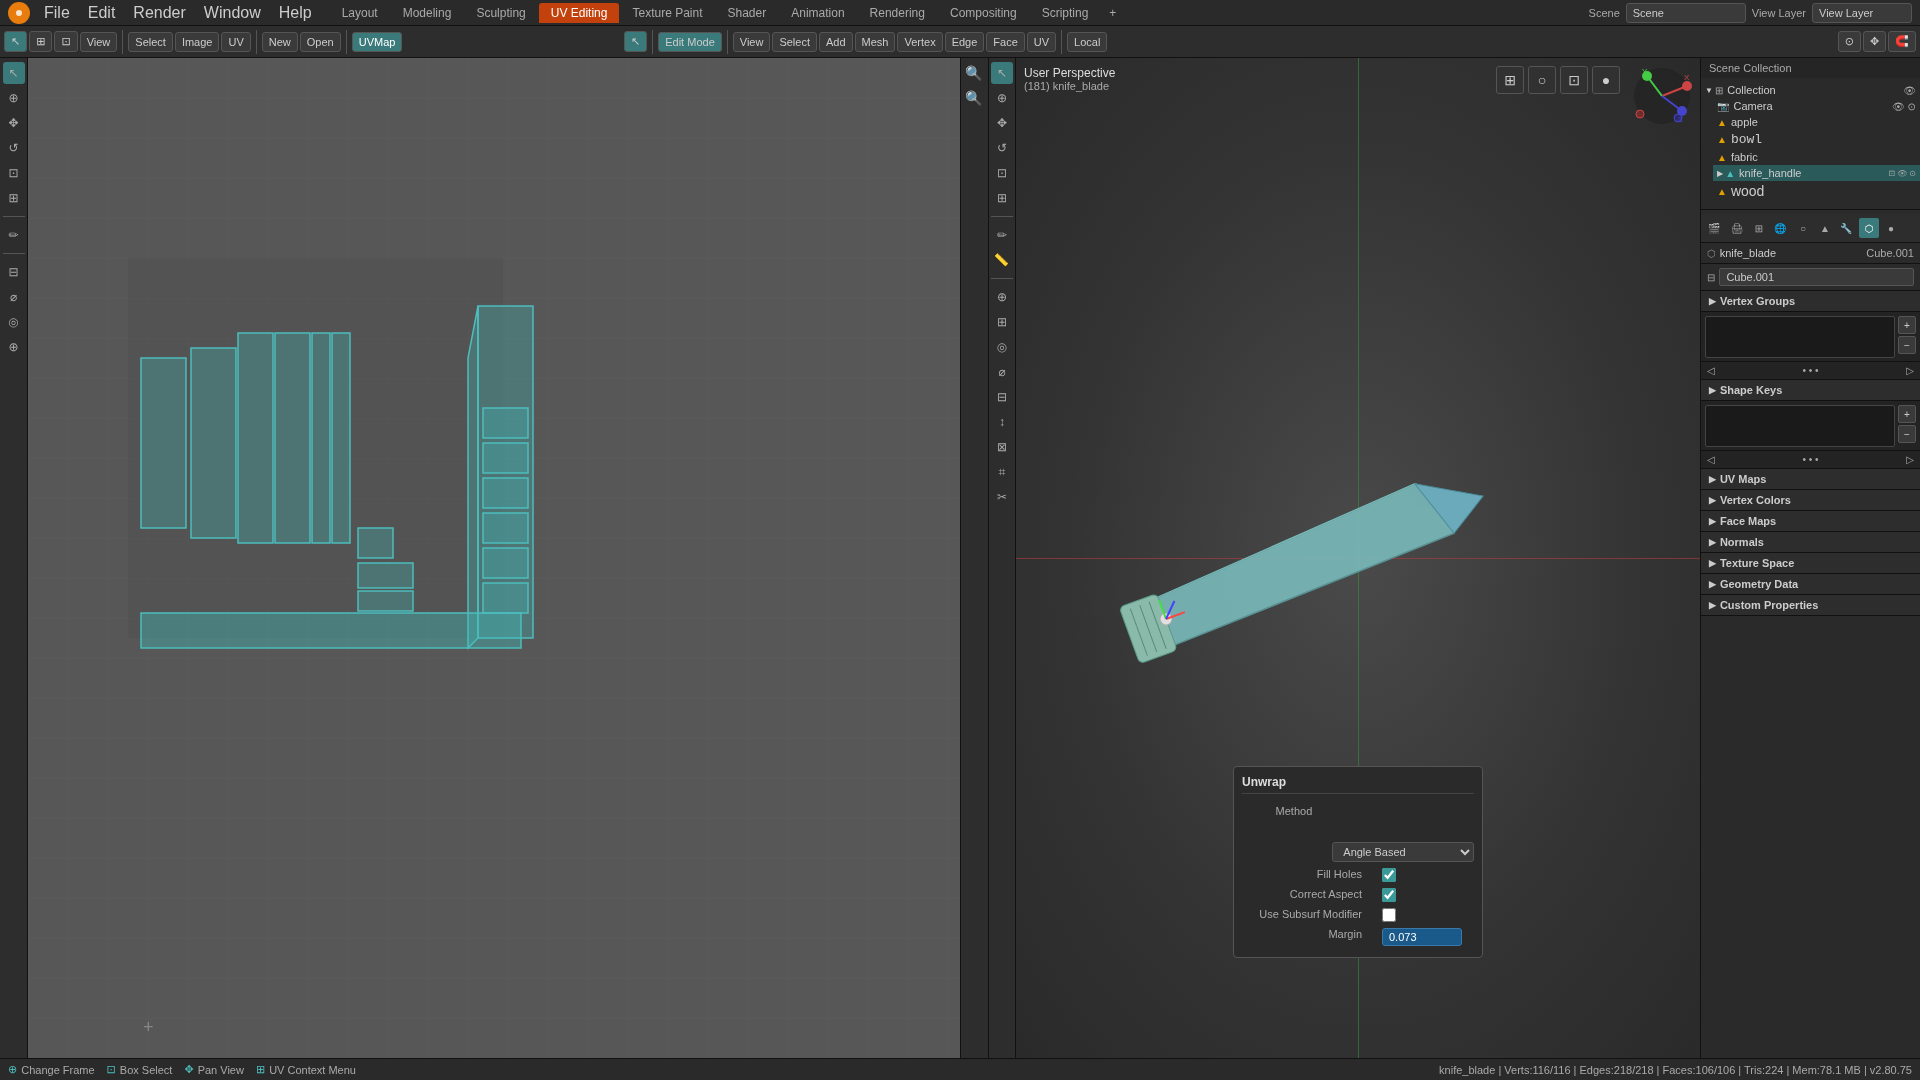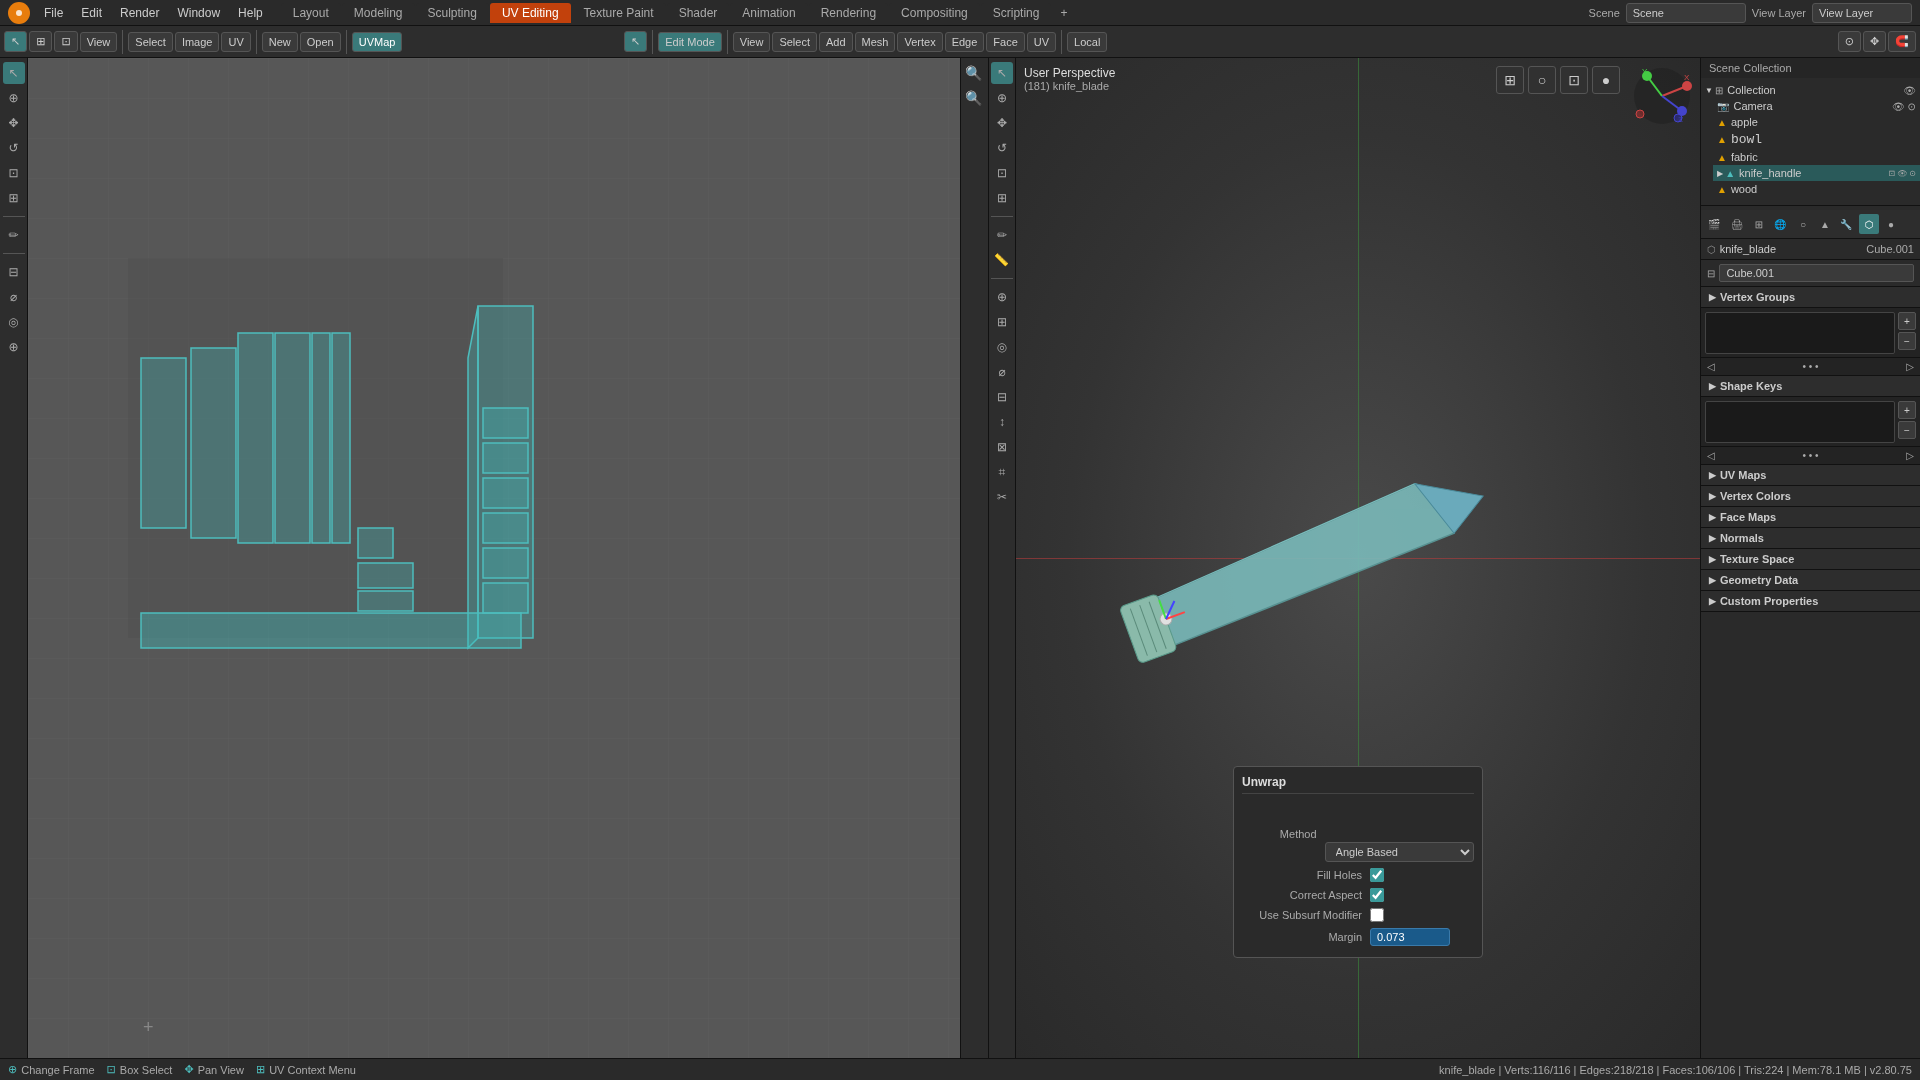--- a/index.html
+++ b/index.html
@@ -5,21 +5,21 @@
     * { box-sizing: border-box; margin: 0; padding: 0; }
     body { background: #1a1a1a; color: #cccccc; font-family: 'Segoe UI', Arial, sans-serif; font-size: 12px; width: 1920px; height: 1080px; overflow: hidden; }
 
     
     .top-menu-bar {
       display: flex; align-items: center; height: 26px;
       background: #2a2a2a; border-bottom: 1px solid #111;
       padding: 0 8px; gap: 2px;
     }
     .menu-logo { width: 22px; height: 22px; background: #e87d0d; border-radius: 50%; display: flex; align-items: center; justify-content: center; margin-right: 4px; }
-    .menu-item { padding: 2px 8px; cursor: pointer; color: #ccc; font-size: 12px; }
+    .menu-item { padding: 2px 8px; cursor: pointer; color: #ccc; font-size: 16px; }
     .workspace-tabs { display: flex; margin-left: 8px; gap: 1px; }
     .workspace-tab { padding: 3px 12px; background: #2a2a2a; color: #aaa; cursor: pointer; font-size: 12px; border-radius: 3px 3px 0 0; }
     .workspace-tab.active { background: #c2410c; color: #fff; }
     .plus-tab { padding: 3px 8px; background: #2a2a2a; color: #aaa; cursor: pointer; }
 
     
     .toolbar-row {
       display: flex; align-items: center; height: 32px;
       background: #2d2d2d; border-bottom: 1px solid #111;
       padding: 0 4px; gap: 2px;
@@ -55,21 +55,21 @@
     }
     .section-arrow { margin-right: 4px; font-size: 9px; }
 
     
     .unwrap-popup {
       position: absolute; bottom: 100px; left: 50%; transform: translateX(-50%);
       width: 250px; background: #2a2a2a; border: 1px solid #555;
       border-radius: 4px; padding: 8px; z-index: 100;
     }
     .popup-title { font-size: 12px; font-weight: bold; margin-bottom: 8px; color: #ddd; border-bottom: 1px solid #444; padding-bottom: 4px; }
-    .popup-row { display: flex; align-items: center; padding: 3px 0; font-size: 11px; }
+    .popup-row { display: flex; align-items: flex-start; padding: 3px 0; font-size: 11px; gap: 12px; }
     .popup-label { color: #aaa; width: 120px; text-align: right; margin-right: 8px; }
     .popup-dropdown { background: #3a3a3a; border: 1px solid #555; color: #ccc; padding: 2px 6px; border-radius: 3px; font-size: 11px; cursor: pointer; width: 100%; margin-top: 37px; }
     .popup-checkbox { width: 14px; height: 14px; accent-color: #3a9a9a; }
     .popup-number { background: #1a5a8a; border: 1px solid #3a7aaa; color: #fff; padding: 2px 6px; border-radius: 3px; font-size: 11px; width: 80px; }
 
     
     .status-bar { height: 22px; background: #2a2a2a; border-top: 1px solid #111; display: flex; align-items: center; padding: 0 8px; gap: 12px; font-size: 11px; color: #aaa; }
     .status-item { display: flex; align-items: center; gap: 4px; cursor: pointer; }
     .status-right { margin-left: auto; }
 
@@ -384,21 +384,21 @@
             <span style="color:#4dbdbd; margin-right:4px; font-size:10px;">▲</span>
             <span style="font-size:11px;">knife_handle</span>
             <span style="margin-left:auto; display:flex; gap:2px;">
               <span style="font-size:8px; color:#aaa;">⊡</span>
               <span style="font-size:8px; color:#aaa;">👁</span>
               <span style="font-size:8px; color:#aaa;">⊙</span>
             </span>
           </div>
           <div class="tree-item tree-indent">
             <span style="color:#e0a000; margin-right:4px; font-size:10px;">▲</span>
-            <span style="font-size:11px;">wood</span>
+            <span style="font-size:14px;">wood</span>
           </div>
         </div>
 
         <div style="height:1px; background:#111; margin: 4px 0;"></div>
 
         <div class="props-icons-row">
           <div class="prop-icon-btn" title="Render">🎬</div>
           <div class="prop-icon-btn" title="Output">🖨</div>
           <div class="prop-icon-btn" title="View Layer">⊞</div>
           <div class="prop-icon-btn" title="Scene">🌐</div>

